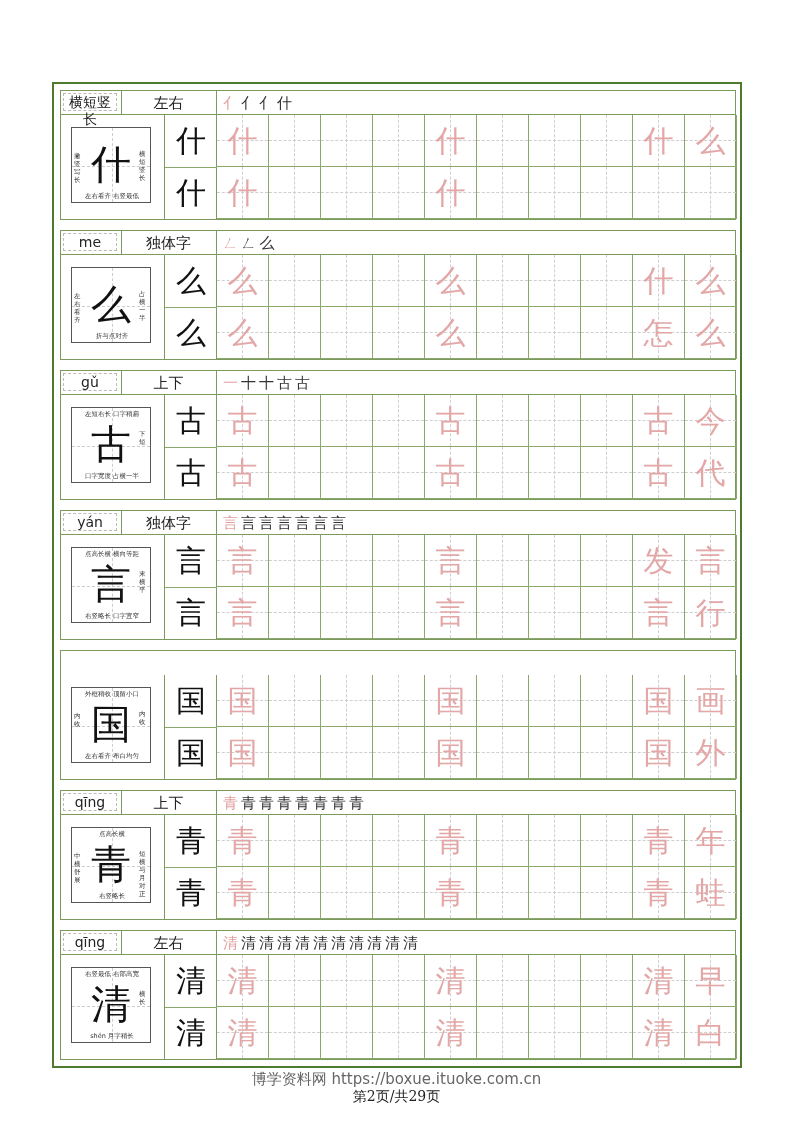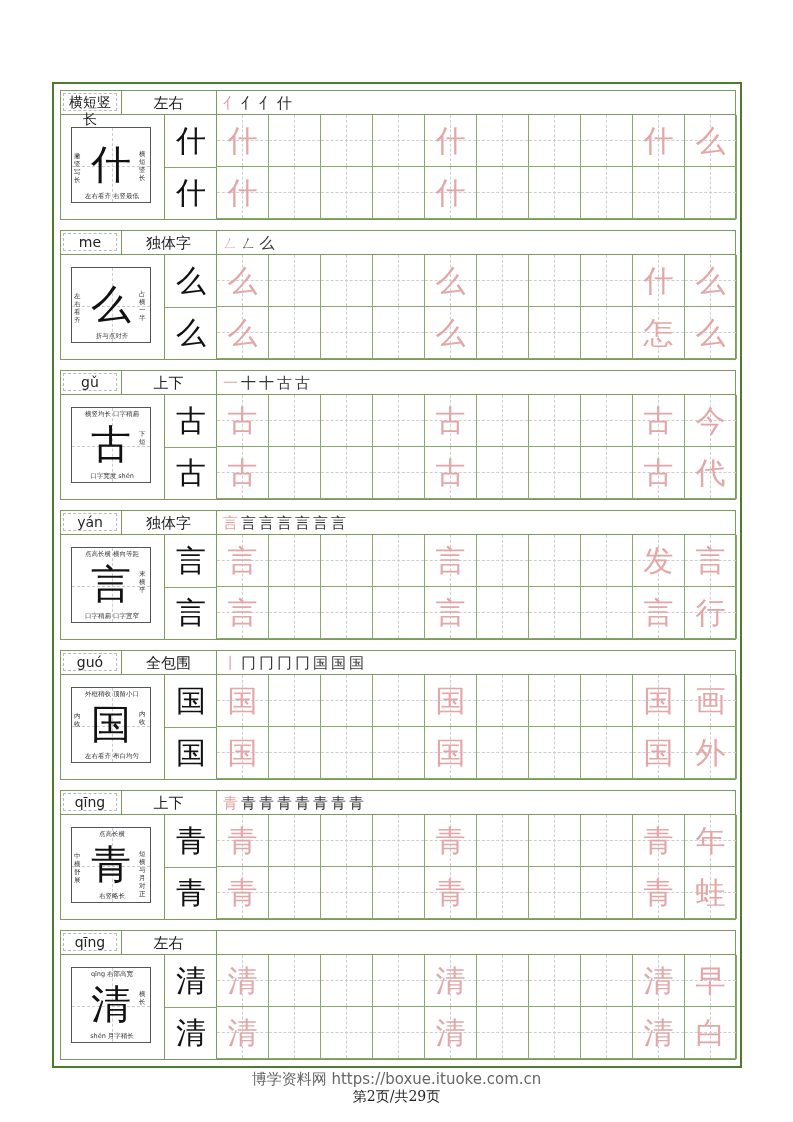--- a/index.html
+++ b/index.html
@@ -234,24 +234,24 @@
       <div class="head-div1"></div>
       <div class="structure">上下</div>
       <div class="head-div2"></div>
       <div class="strokes"><span class="s-first">一</span><span class="">十</span><span class="">十</span><span class="">古</span><span class="">古</span></div>
     </div>
     <div class="info-cell">
       <div class="info-box">
         <div class="info-guide-h"></div>
         <div class="info-guide-v"></div>
         <div class="info-big">古</div>
-        <div class="note note-top">横竖均长 口字稍扁</div>
+        <div class="note note-top">左短右长 口字稍扁</div>
         <div class="note note-left"></div>
         <div class="note note-right">下短</div>
-        <div class="note note-bottom">口字宽度 shén</div>
+        <div class="note note-bottom">口字宽度 占横一半</div>
       </div>
     </div>
     <div class="model-col">
       <div class="model-char mrow" style="top:0">古</div>
       <div class="model-char" style="top:52px">古</div>
     </div>
     <div class="grid">
         <div class="cell" style="left:0px;top:0px">
         <span class="ch">古</span>
         </div>
@@ -323,21 +323,21 @@
       <div class="strokes"><span class="s-first">言</span><span class="">言</span><span class="">言</span><span class="">言</span><span class="">言</span><span class="">言</span><span class="">言</span></div>
     </div>
     <div class="info-cell">
       <div class="info-box">
         <div class="info-guide-h"></div>
         <div class="info-guide-v"></div>
         <div class="info-big">言</div>
         <div class="note note-top">点高长横 横向等距</div>
         <div class="note note-left"></div>
         <div class="note note-right">末横平</div>
-        <div class="note note-bottom">口字稍扁 口字宜窄</div>
+        <div class="note note-bottom">右竖略长 口字宜窄</div>
       </div>
     </div>
     <div class="model-col">
       <div class="model-char mrow" style="top:0">言</div>
       <div class="model-char" style="top:52px">言</div>
     </div>
     <div class="grid">
         <div class="cell" style="left:0px;top:0px">
         <span class="ch">言</span>
         </div>
@@ -394,27 +394,20 @@
         </div>
         <div class="cell" style="left:416px;top:52px">
         <span class="ch">言</span>
         </div>
         <div class="cell" style="left:468px;top:52px">
         <span class="ch">行</span>
         </div>
       </div>
     </div>
     <div class="section" style="top: 650px;">
-    <div class="sec-head">
-      <div class="pinyin">guó</div>
-      <div class="head-div1"></div>
-      <div class="structure">全包围</div>
-      <div class="head-div2"></div>
-      <div class="strokes"><span class="s-first">丨</span><span class="">冂</span><span class="">冂</span><span class="">冂</span><span class="">冂</span><span class="">国</span><span class="">国</span><span class="">国</span></div>
-    </div>
     <div class="info-cell">
       <div class="info-box">
         <div class="info-guide-h"></div>
         <div class="info-guide-v"></div>
         <div class="info-big">国</div>
         <div class="note note-top">外框稍收 顶留小口</div>
         <div class="note note-left">内收</div>
         <div class="note note-right">内收</div>
         <div class="note note-bottom">左右看齐 布白均匀</div>
       </div>
@@ -571,27 +564,28 @@
         <span class="ch">蛙</span>
         </div>
       </div>
     </div>
     <div class="section" style="top: 930px;">
     <div class="sec-head">
       <div class="pinyin">qīng</div>
       <div class="head-div1"></div>
       <div class="structure">左右</div>
       <div class="head-div2"></div>
+      <div class="strokes"><span class="s-first">清</span><span class="">清</span><span class="">清</span><span class="">清</span><span class="">清</span><span class="">清</span><span class="">清</span><span class="">清</span><span class="">清</span><span class="">清</span><span class="">清</span></div>
     </div>
     <div class="info-cell">
       <div class="info-box">
         <div class="info-guide-h"></div>
         <div class="info-guide-v"></div>
         <div class="info-big">清</div>
-        <div class="note note-top">qīng 右部高宽</div>
+        <div class="note note-top">右竖最低 右部高宽</div>
         <div class="note note-left"></div>
         <div class="note note-right">横长</div>
         <div class="note note-bottom">shén 月字稍长</div>
       </div>
     </div>
     <div class="model-col">
       <div class="model-char mrow" style="top:0">清</div>
       <div class="model-char" style="top:52px">清</div>
     </div>
     <div class="grid">

